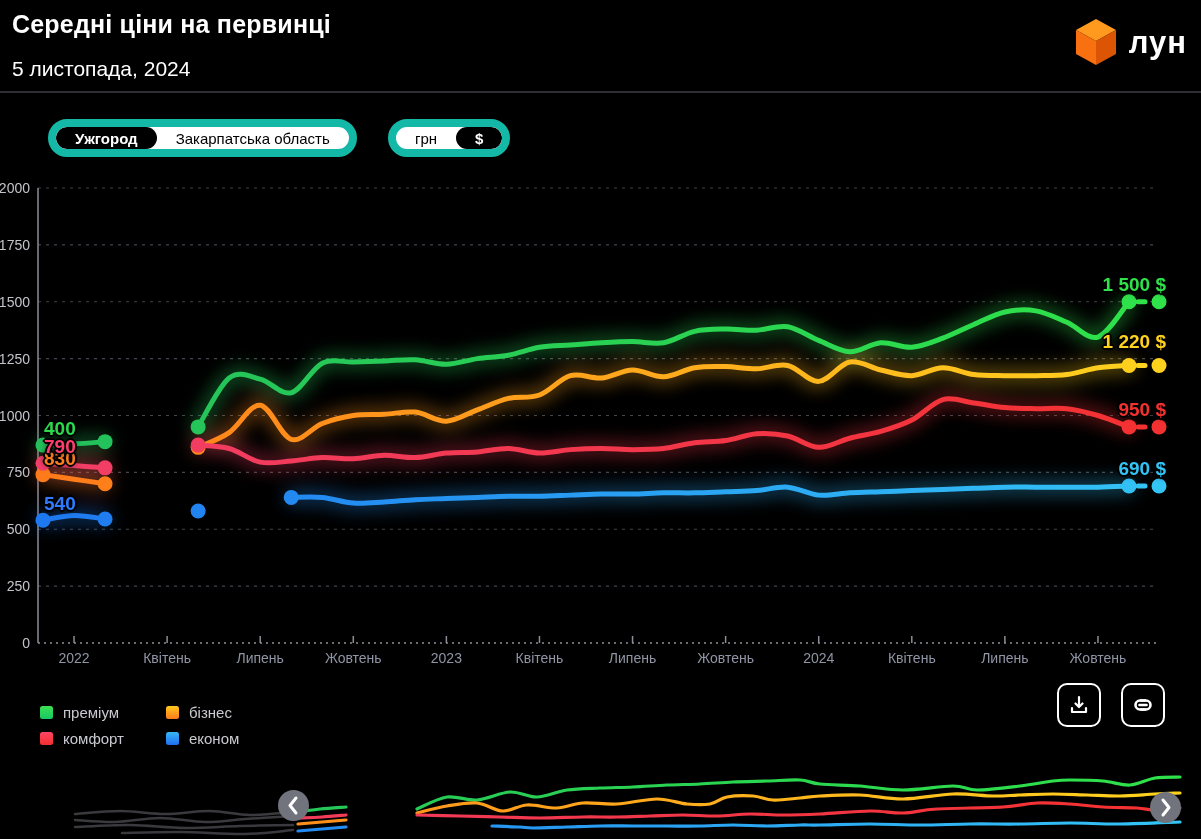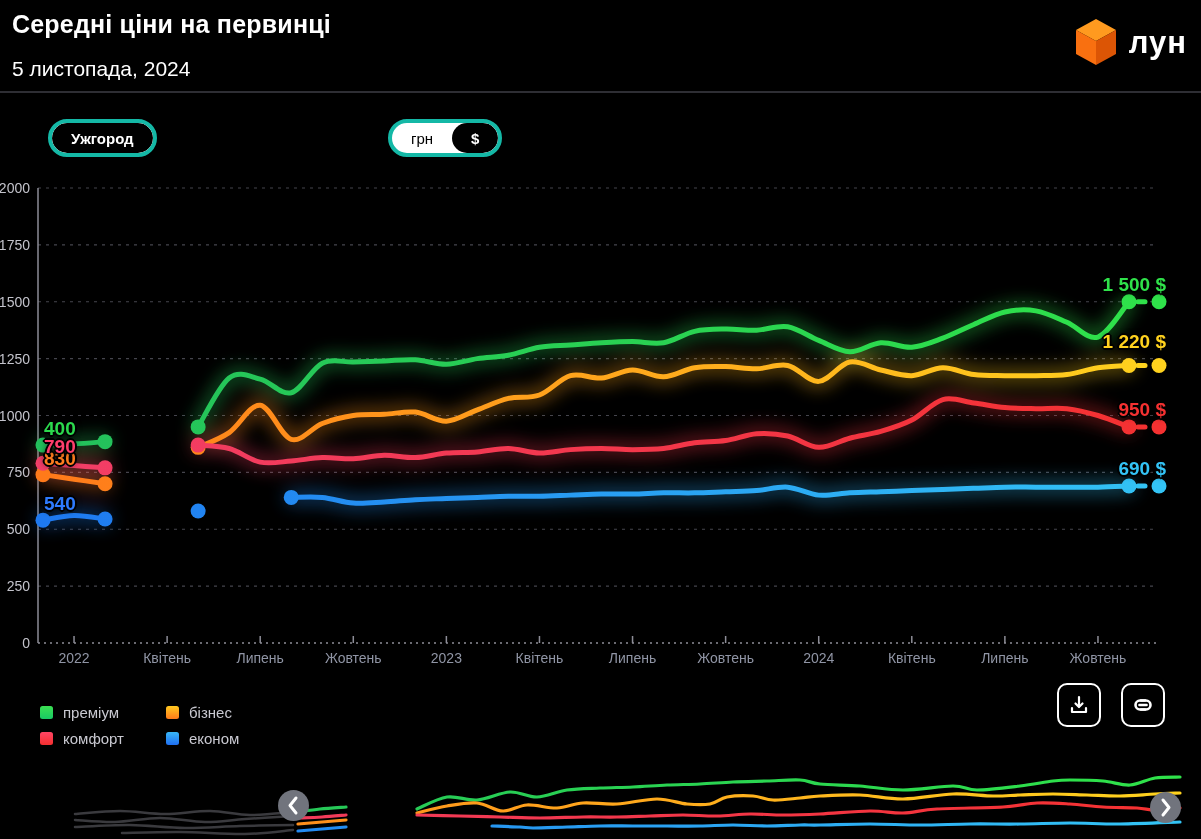--- a/index.html
+++ b/index.html
@@ -5,21 +5,21 @@
   html,body{margin:0;padding:0;background:#000;}
   body{position:relative;width:1201px;height:839px;overflow:hidden;
        font-family:"Liberation Sans","DejaVu Sans",sans-serif;-webkit-font-smoothing:antialiased;}
   
   .page-title{position:absolute;left:12px;top:10px;font-size:25px;font-weight:700;color:#fff;letter-spacing:.2px;}
   .page-date{position:absolute;left:12px;top:57px;font-size:21px;color:#fff;}
   .logo{position:absolute;right:14px;top:16px;display:flex;align-items:center;gap:10px;}
   .logo-text{color:#fff;font-size:31px;font-weight:700;letter-spacing:1px;line-height:1;}
   .header-divider{position:absolute;top:91px;left:0;width:1201px;height:2px;background:#2e2e34;}
   
-  .seg-control{position:absolute;top:119px;height:38px;background:#fff;border:4px solid #14b8a6;border-radius:21px;
+  .seg-control{position:absolute;top:119px;height:38px;background:#fff;border:8px solid #14b8a6;border-radius:21px;
                display:flex;align-items:stretch;box-sizing:border-box;overflow:hidden;}
   #location-toggle{left:48px;}
   #currency-toggle{left:388px;}
   .seg-option{display:flex;align-items:center;padding:0 19px;border-radius:18px;font-size:15px;color:#000;
               font-weight:500;cursor:pointer;white-space:nowrap;}
   .seg-option.selected{background:#000;color:#fff;font-weight:700;}
   
   #chart{position:absolute;left:0;top:0;width:1201px;height:839px;}
   #chart text{font-family:"Liberation Sans","DejaVu Sans",sans-serif;}
   
@@ -192,20 +192,21 @@
       <polygon points="3,14 23,25 23,49 3,38" fill="#f97010"></polygon>
       <polygon points="43,14 23,25 23,49 43,38" fill="#dc5505"></polygon>
     </svg>
   </span>
   <span class="logo-text">лун</span>
 </div>
 <div class="header-divider"></div>
 
 <div class="seg-control" id="location-toggle">
   <span class="seg-option selected">Ужгород</span>
+  <span class="seg-option">Закарпатська область</span>
 </div>
 <div class="seg-control" id="currency-toggle">
   <span class="seg-option">грн</span>
   <span class="seg-option selected">$</span>
 </div>
 
 <div class="val-label start-label" id="label-start-biznes" style="top: 447.65px; color: rgb(255, 125, 31);">830</div>
 <div class="val-label start-label" id="label-start-komfort" style="top: 436.275px; color: rgb(255, 62, 108);">790</div>
 <div class="val-label start-label" id="label-start-premium" style="top: 418.075px; color: rgb(43, 217, 77);">400</div>
 <div class="val-label start-label" id="label-start-ekonom" style="top: 493.15px; color: rgb(46, 123, 255);">540</div>

